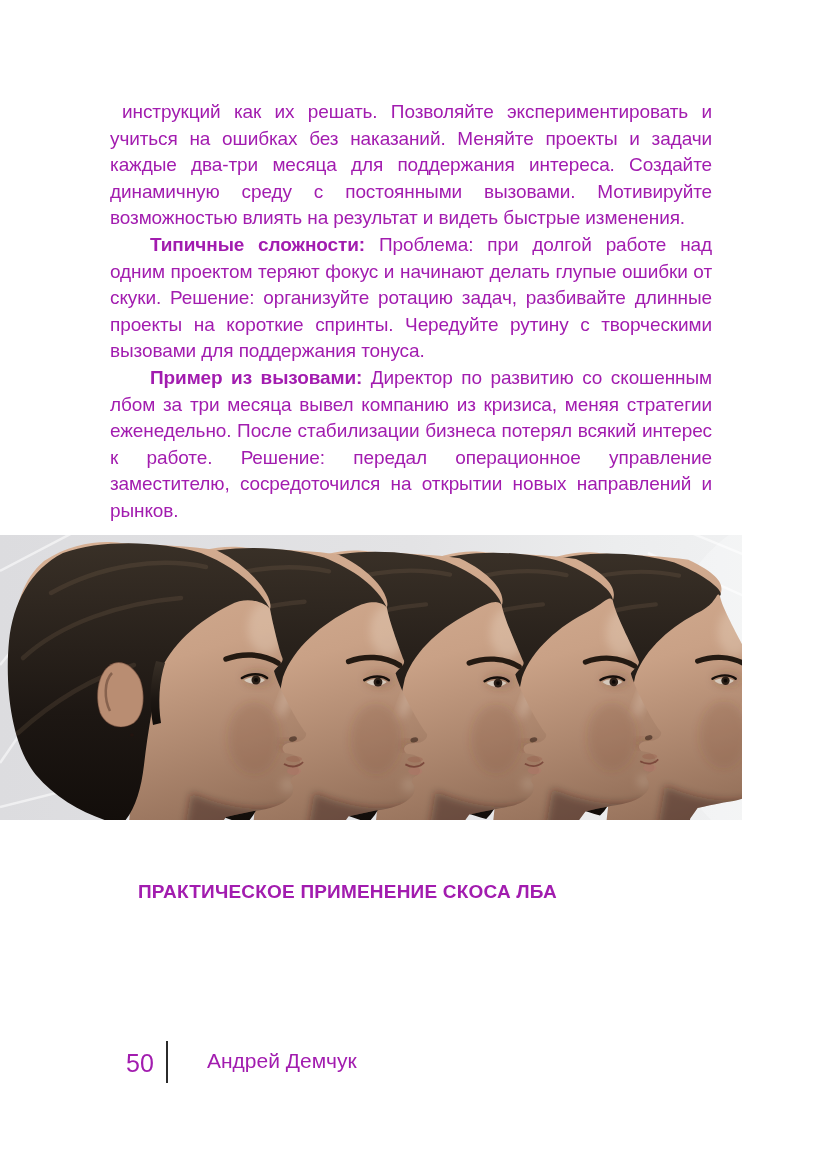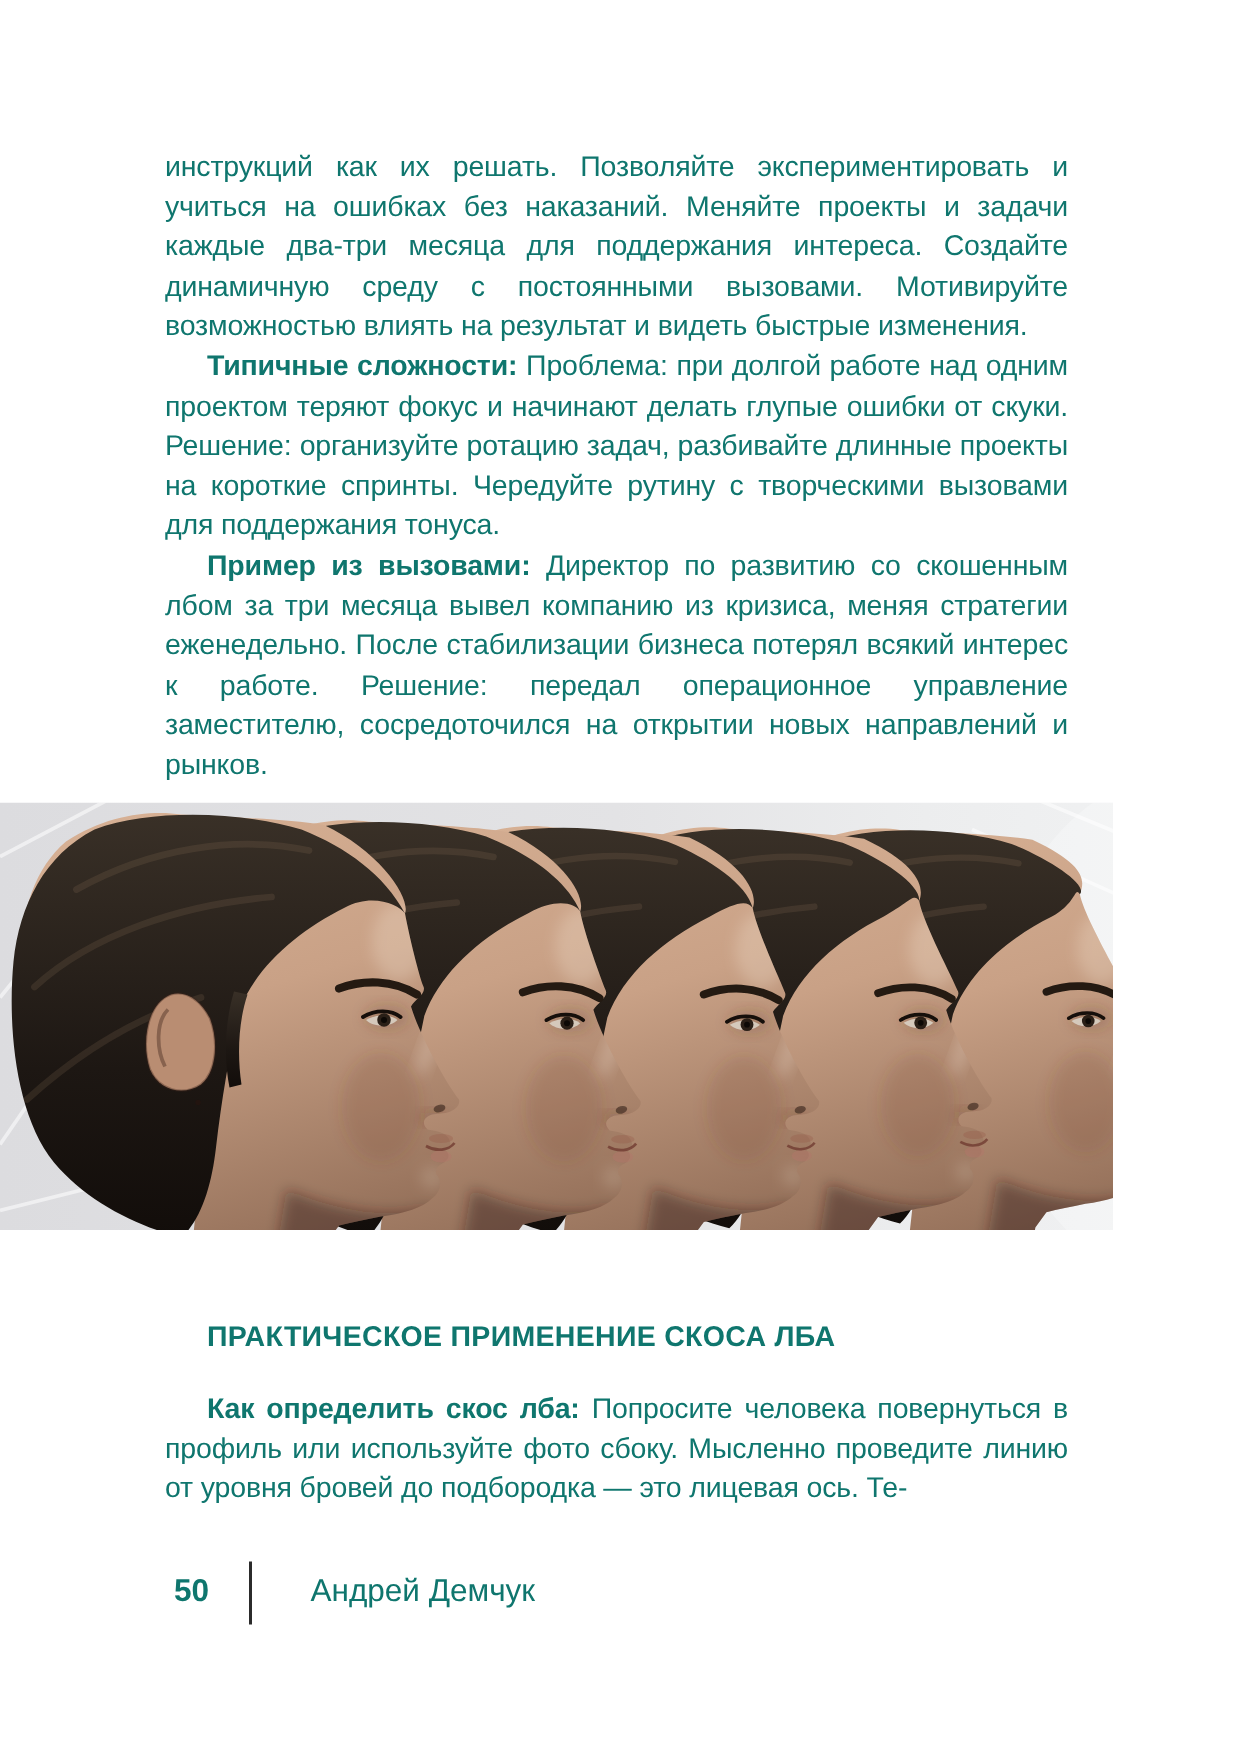--- a/index.html
+++ b/index.html
@@ -1,51 +1,51 @@
 <!DOCTYPE html>
 <html lang="ru"><head>
 <meta charset="utf-8">
 <style>
   html,body{margin:0;padding:0;background:#ffffff;}
   .page{
     position:relative;
     width:742px;height:1162px;
     background:#ffffff;
     font-family:"Liberation Sans", sans-serif;
-    color:#0f766e;
+    color:#a21caf;
     overflow:hidden;
   }
   .textblock{
     position:absolute;left:110px;top:99px;width:602px;
     font-size:19px;line-height:26.6px;text-align:justify;
     letter-spacing:-0.1px;
   }
   .textblock p{margin:0;}
   p.ind{text-indent:28px;}
-  .lead{font-weight:bold;}
+  .lead{font-weight:bold;margin-left:12px;}
   .figure{
     position:absolute;left:0;top:535px;width:822px;height:285px;
   }
   .figure svg{display:block;}
   .heading{
     position:absolute;left:138px;top:881px;
     font-size:19px;font-weight:bold;letter-spacing:0.2px;
     white-space:nowrap;
     text-align:right;
   }
   .textblock2{
     position:absolute;left:110px;top:927px;width:602px;
     font-size:19px;line-height:26.6px;text-align:justify;
     letter-spacing:-0.1px;
   }
   .textblock2 p{margin:0;}
   .footer{
     position:absolute;left:110px;top:1040px;width:602px;height:44px;
   }
-  .pagenum{position:absolute;left:6px;top:9px;font-size:21px;font-weight:bold;}
+  .pagenum{position:absolute;left:16px;top:9px;font-size:25px;}
   .fdiv{position:absolute;left:56px;top:1px;width:2px;height:42px;background:#2b2b2b;}
   .author{position:absolute;left:97px;top:9px;font-size:21px;}
 </style>
 </head>
 <body>
 
 <div class="page">
 
   <div class="textblock">
     <p><span class="lead"></span><span>инструкций как их решать. Позволяйте экспериментировать и учиться на ошибках без наказаний. Меняйте проекты и задачи каждые два-три месяца для поддержания интереса. Создайте динамичную среду с постоянными вызовами. Мотивируйте возможностью влиять на результат и видеть быстрые изменения.</span></p>
@@ -506,23 +506,20 @@
       <ellipse cx="293.0" cy="204.0" rx="4.0" ry="2.5" transform="rotate(-15 293.0 204.0)" fill="rgba(30,15,10,0.5)"></ellipse>
       <ellipse cx="294.0" cy="224.0" rx="8.0" ry="3.0" fill="rgba(150,85,70,0.3)"></ellipse>
       <ellipse cx="294.0" cy="236.0" rx="7.0" ry="4.0" fill="#b3766a" opacity="0.45"></ellipse>
       <path d="M 284.0,229.0 C 291.0,233.0 299.0,232.0 303.0,227.0" fill="none" stroke="rgba(110,55,45,0.75)" stroke-width="1.8"></path>
     </g>
       </svg>
   </div>
 
   <div class="heading">ПРАКТИЧЕСКОЕ ПРИМЕНЕНИЕ СКОСА ЛБА</div>
 
-  <div class="textblock2">
-    <p class="ind"><span class="lead">Как определить скос лба:</span><span> Попросите человека повернуться в профиль или используйте фото сбоку. Мысленно проведите линию от уровня бровей до подбородка — это лицевая ось. Те-</span></p>
-  </div>
 
   <div class="footer">
     <span class="pagenum">50</span>
     <span class="fdiv"></span>
     <span class="author">Андрей Демчук</span>
   </div>
 
 </div>
 
 </body></html>

